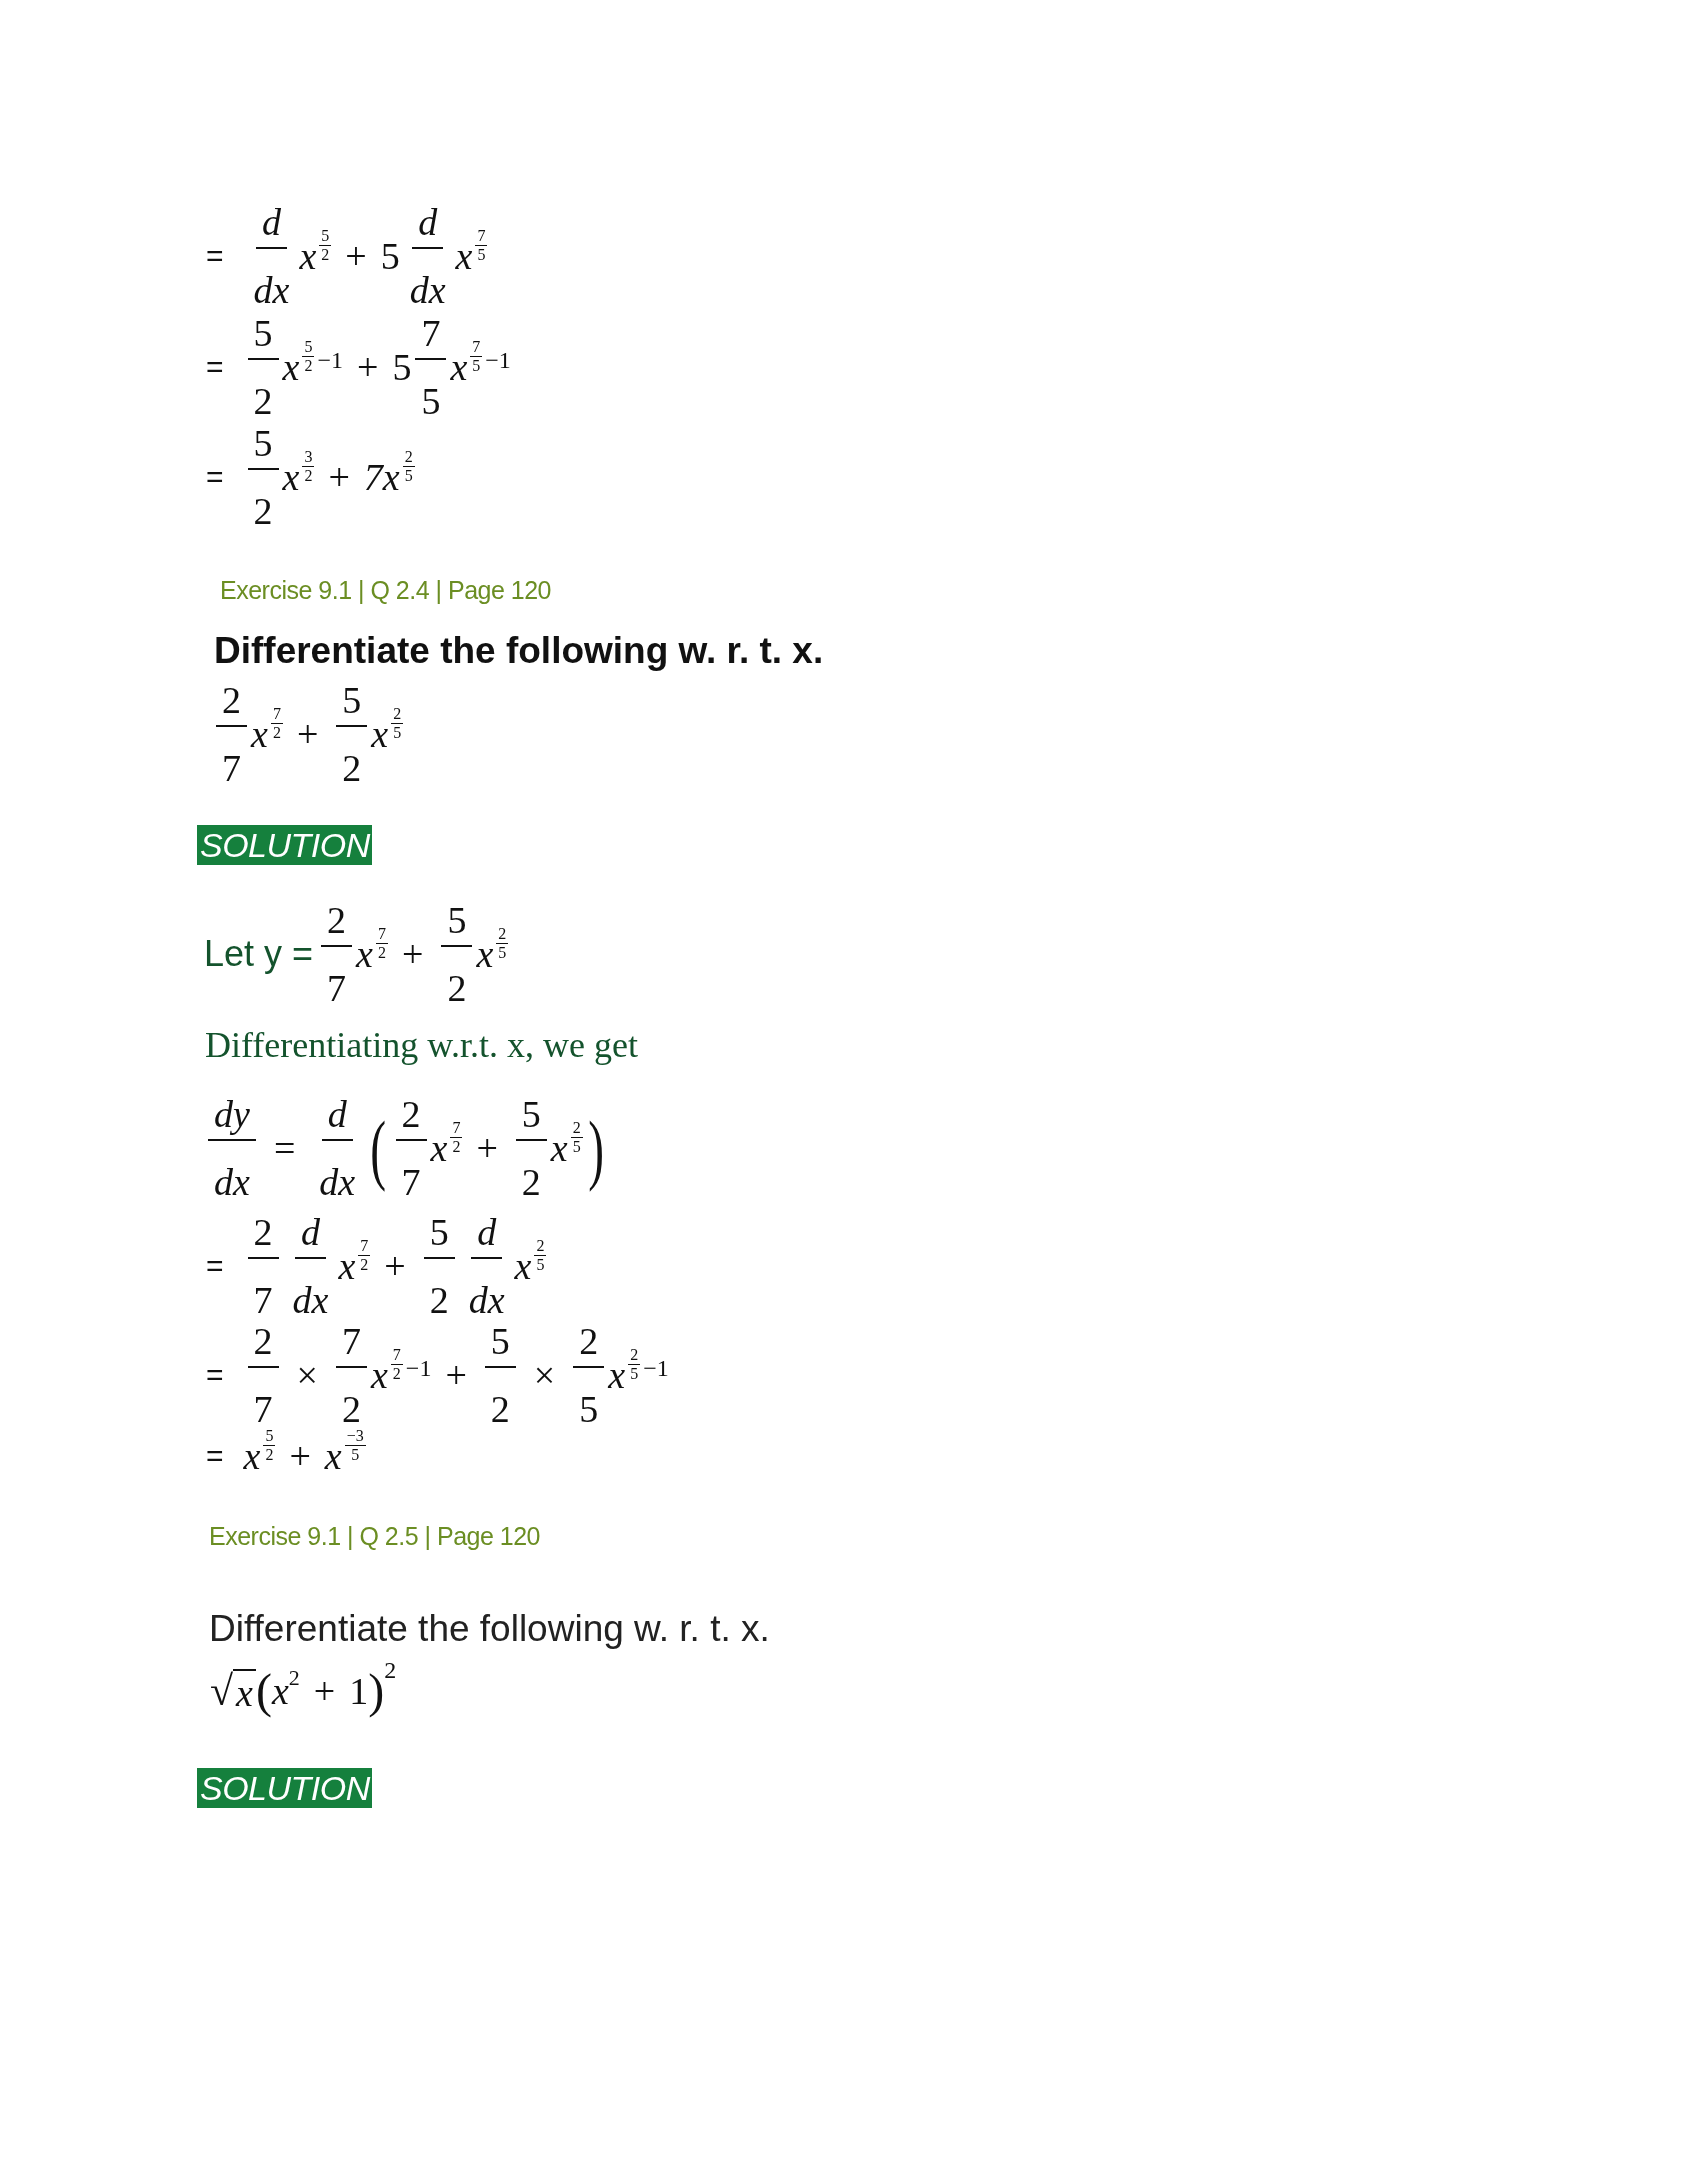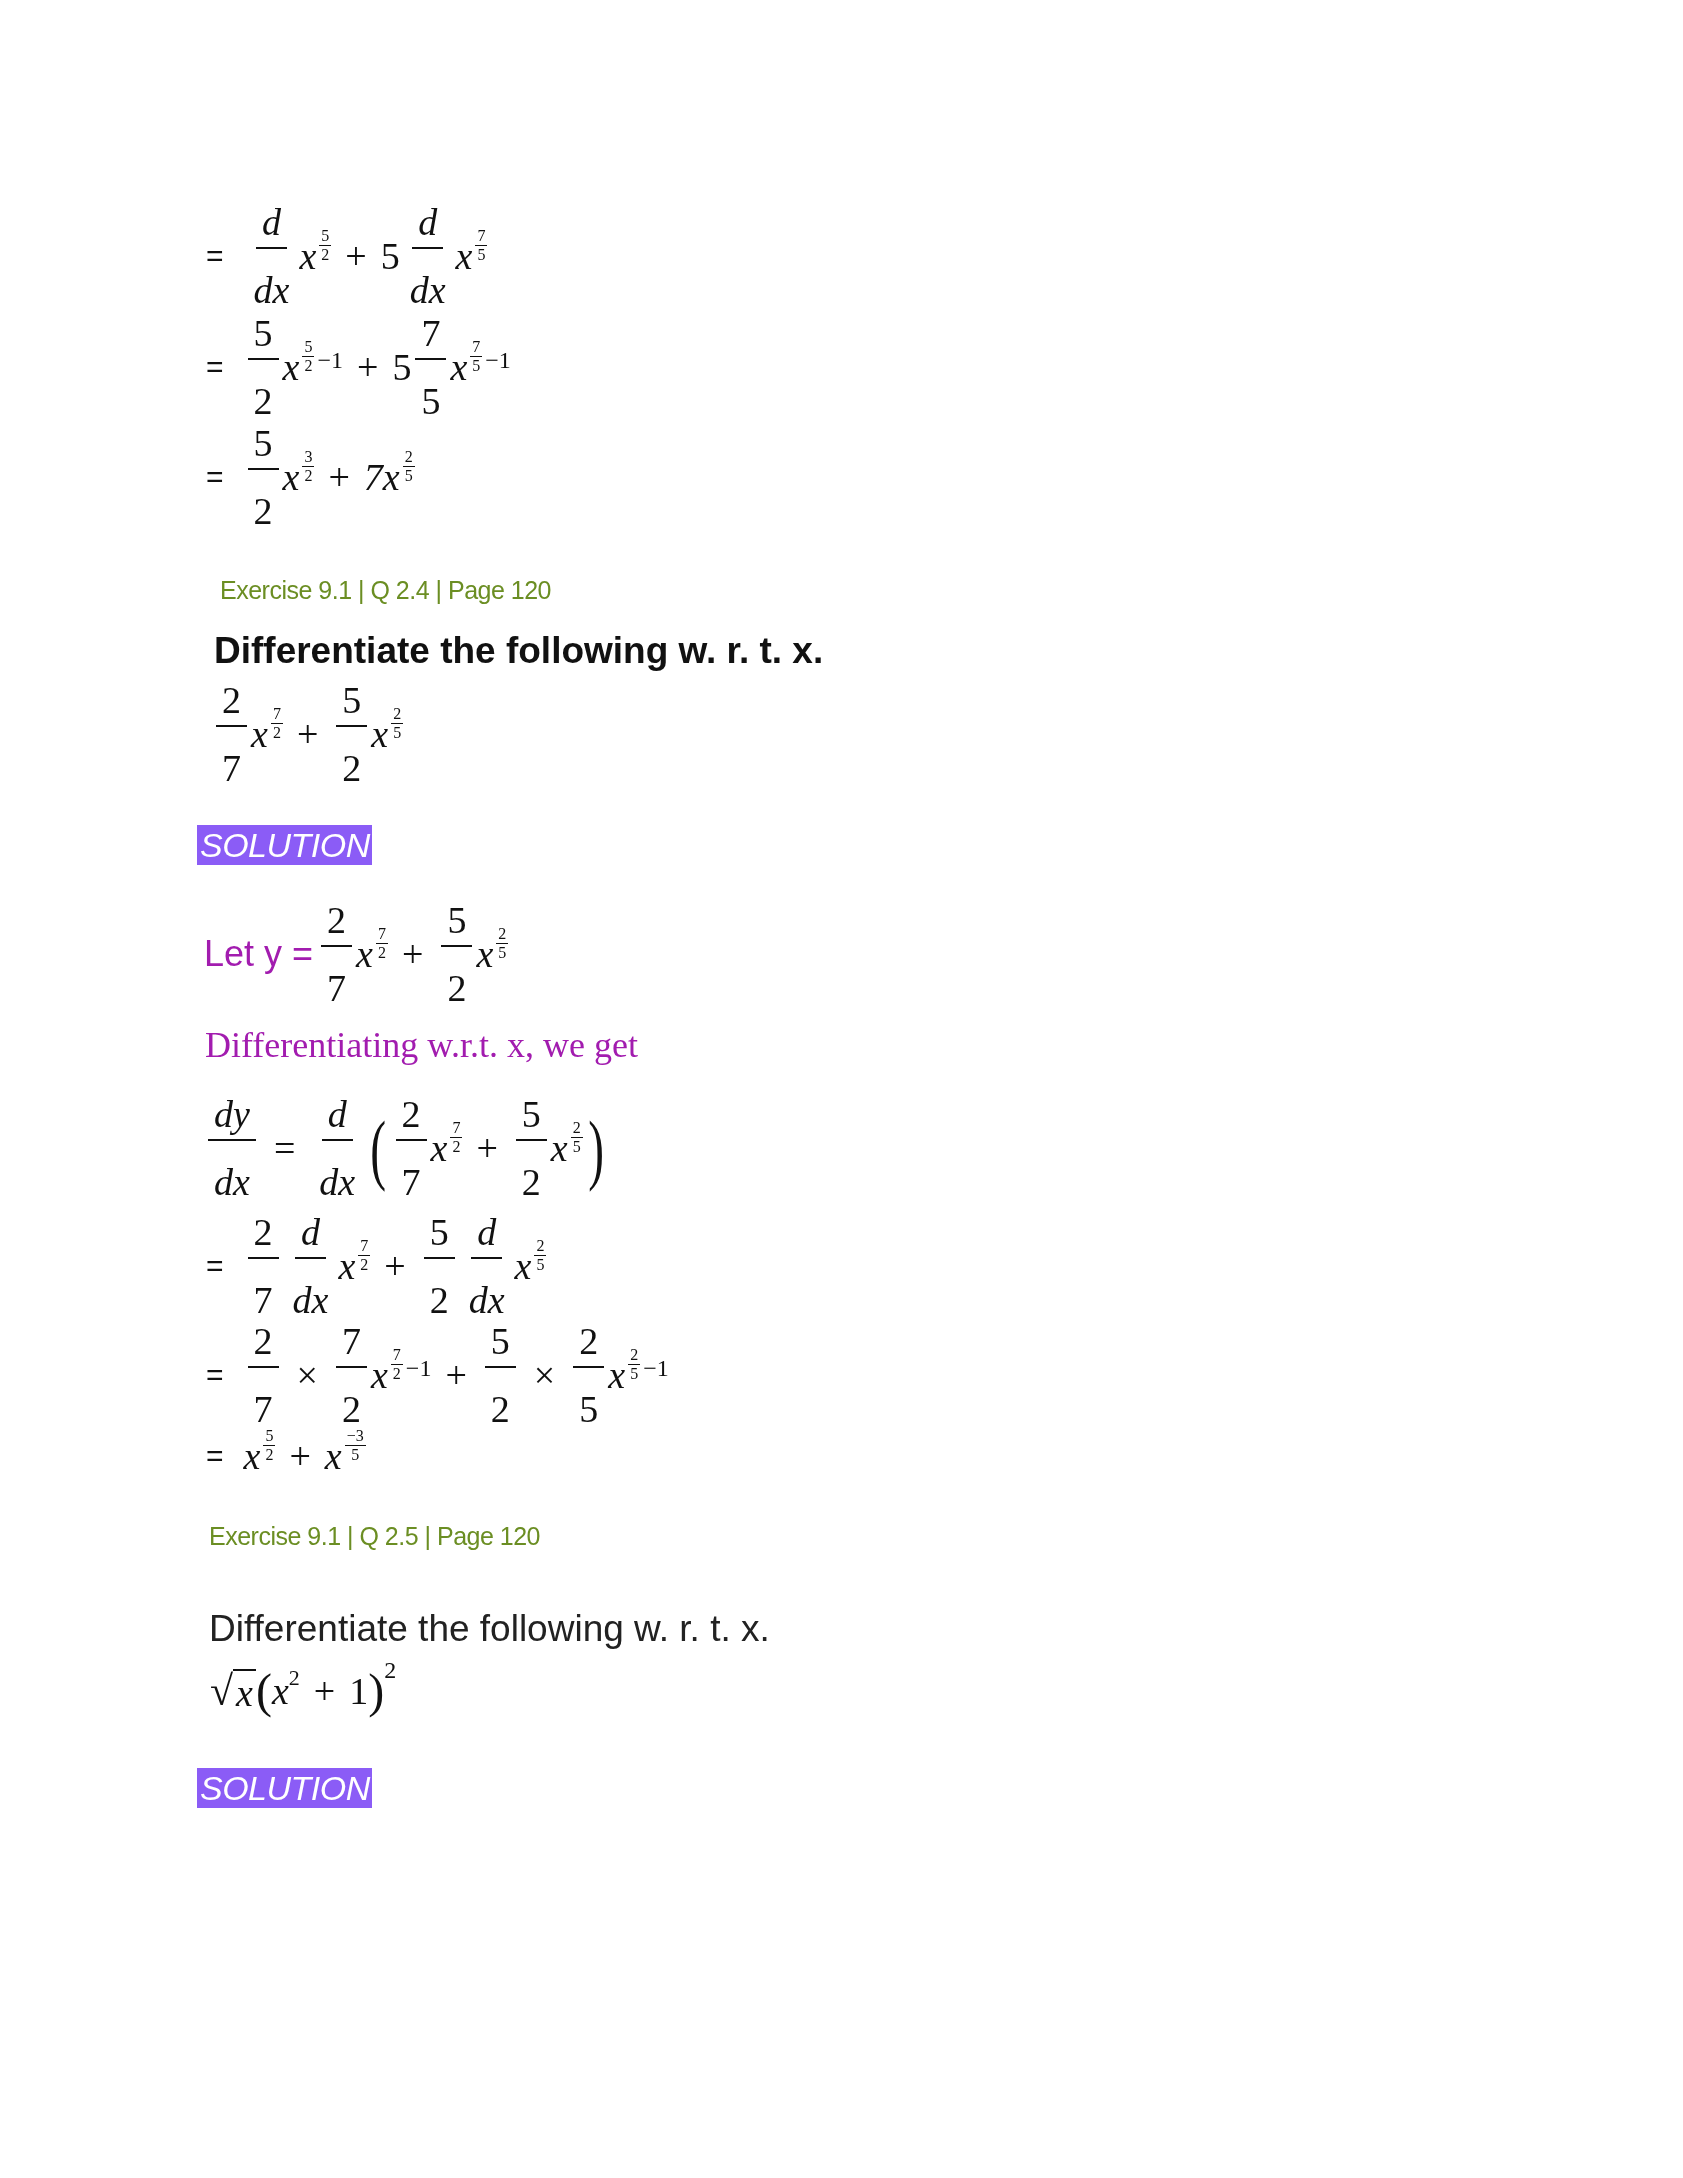--- a/index.html
+++ b/index.html
@@ -16,22 +16,22 @@
   .frac > .den { padding-top:22px; }
   .sup { display:inline-flex; flex-direction:column; align-items:center; font-size:16px; margin-left:3px; align-self:flex-start; margin-top:-6px; }
   .sup .num { border-bottom:1.5px solid #111; padding:0 2px 1px; line-height:1; }
   .sup .den { padding:1px 2px 0; line-height:1; }
   .supwrap { display:inline-flex; align-items:flex-start; }
   .supwrap .tail { font-size:24px; margin-left:3px; margin-top:2px; }
   .op { margin:0 14px; }
   .ex-label { font-family:"Liberation Sans","DejaVu Sans",sans-serif; font-size:25px; color:#6b8e23; letter-spacing:-0.5px; }
   .heading-bold { font-family:"Liberation Sans","DejaVu Sans",sans-serif; font-weight:bold; font-size:37px; color:#111; }
   .heading { font-family:"Liberation Sans","DejaVu Sans",sans-serif; font-size:37px; color:#222; }
-  .para { font-family:"Liberation Sans","DejaVu Sans",sans-serif; font-size:36px; color:#a21caf; }
-  .solution { position:absolute; background:#8b5cf6; color:#fff; font-family:"Liberation Sans","DejaVu Sans",sans-serif;
+  .para { font-family:"Liberation Sans","DejaVu Sans",sans-serif; font-size:36px; color:#14532d; }
+  .solution { position:absolute; background:#15803d; color:#fff; font-family:"Liberation Sans","DejaVu Sans",sans-serif;
               font-style:italic; font-size:34px; height:40px; line-height:40px; padding:0 2px 0 3px; letter-spacing:-0.5px; }
   .paren { font-size:79px; font-weight:100; line-height:1; transform:scaleX(0.6); display:inline-block; color:#111; }
   .sqrt { display:inline-flex; align-items:flex-end; }
   .sqrt .rad { font-size:42px; }
   .sqrt .body { border-top:2px solid #111; padding:0 3px; }
 </style>
 </head>
 <body>
 
 <div class="row m" style="top:203px;">

